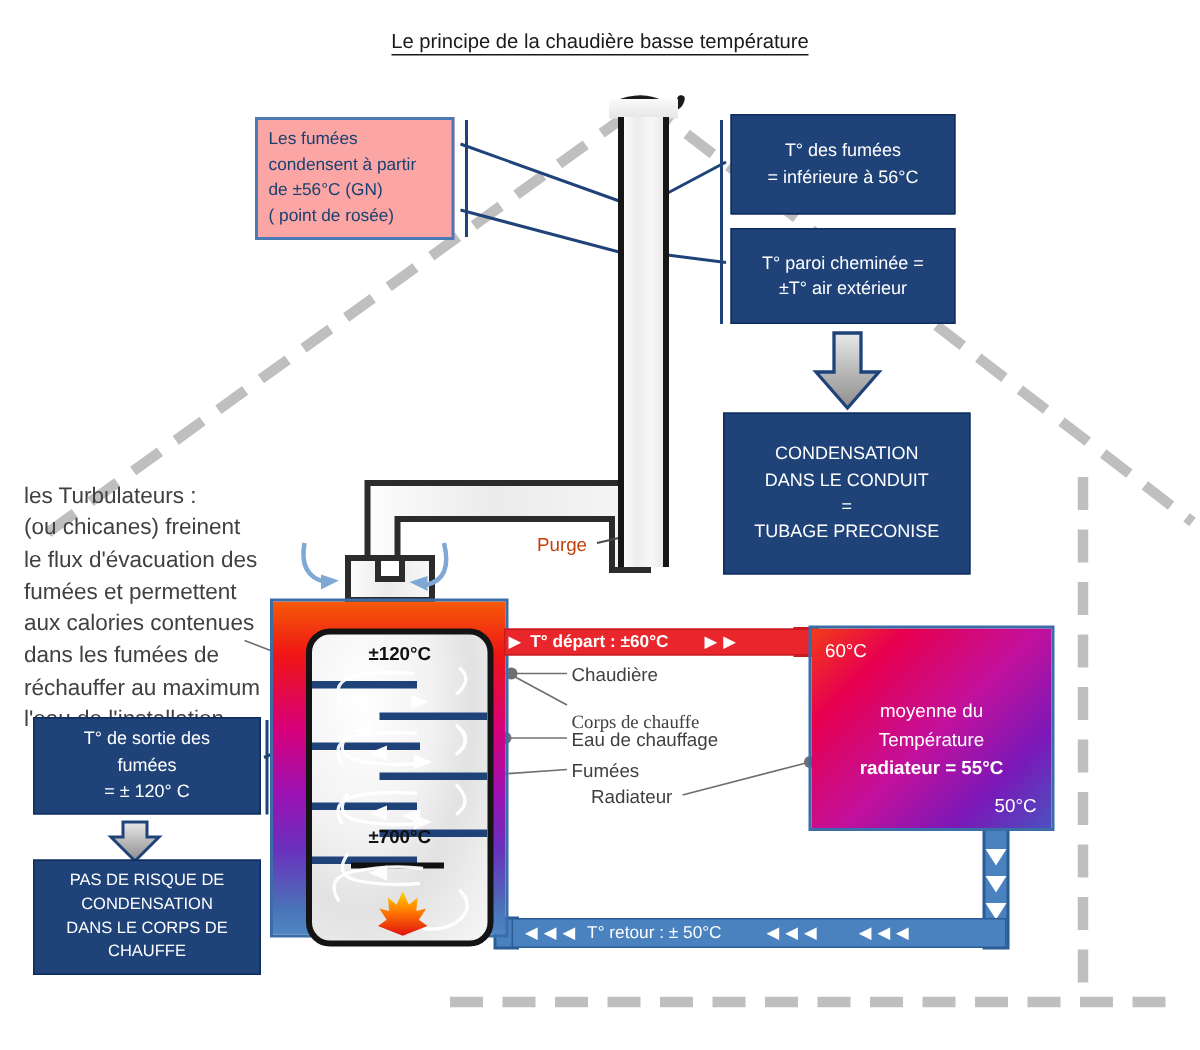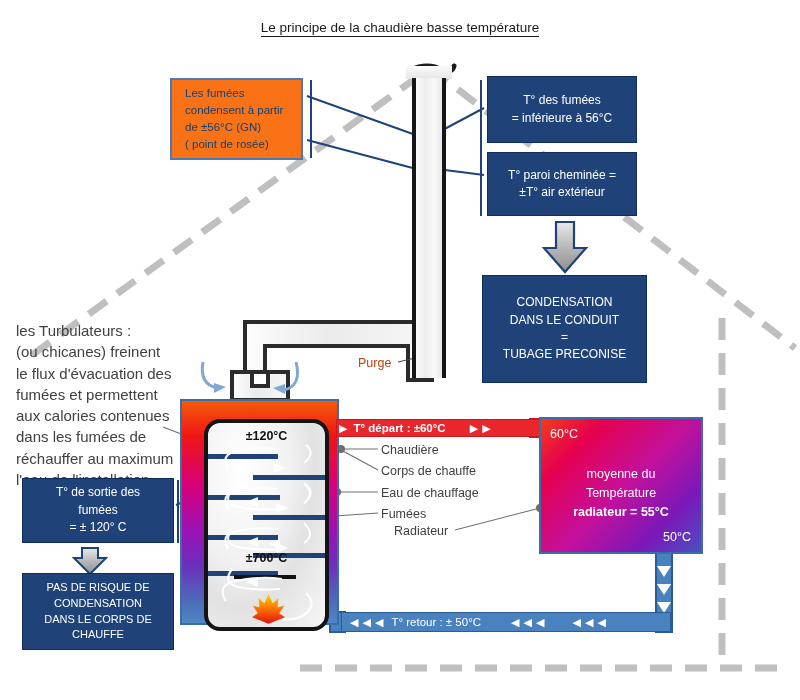--- a/index.html
+++ b/index.html
@@ -12,42 +12,42 @@
 
   
   .title{left:0;top:20px;width:800px;text-align:center;font-size:13.5px;
          color:#1a1a1a;}
   .title span{border-bottom:1px solid #1a1a1a;padding-bottom:1px;margin-top:16px;}
 
   
   .box-navy{background:#1f4379;border:1px solid #0f2d5c;color:#ffffff;
             display:flex;flex-direction:column;align-items:center;
             justify-content:center;text-align:center;line-height:1.45;}
-  .box-light{background:#f97316;border:2px solid #4a7ab5;color:#17406f;
+  .box-light{background:#fca5a5;border:2px solid #4a7ab5;color:#17406f;
              display:flex;flex-direction:column;justify-content:center;
-             text-align:left;line-height:1.5;padding-left:13px;}
+             text-align:left;line-height:1.5;padding-left:7px;}
 
   
   #box-fumees-condensent{left:170px;top:78px;width:133px;height:82px;font-size:11.5px;}
   
   #box-tfumees{left:487px;top:76px;width:150px;height:67px;font-size:12px;}
   #box-tparoi{left:487px;top:152px;width:150px;height:64px;font-size:12px;}
   #box-condensation{left:482px;top:275px;width:165px;height:108px;font-size:12px;}
   #box-tsortie{left:22px;top:478px;width:152px;height:65px;font-size:12px;}
   #box-pasrisque{left:22px;top:573px;width:152px;height:77px;font-size:11px;}
   #box-condensation .l3{letter-spacing:0;}
 
   
   .plain-text{color:#404040;line-height:1.42;white-space:pre-line;}
   #turbulateurs-text{left:16px;top:320px;width:200px;font-size:15px;}
 
   
   .callout{color:#3f3f3f;font-size:12.5px;white-space:nowrap;}
   #lbl-chaudiere{left:381px;top:443px;}
-  #lbl-corps{left:381px;top:464px;}
+  #lbl-corps{left:381px;top:474px;font-family:Liberation Serif, serif;}
   #lbl-eau{left:381px;top:486px;}
   #lbl-fumees{left:381px;top:507px;}
   #lbl-radiateur{left:394px;top:524px;}
   #lbl-purge{left:358px;top:356px;color:#c2410c;font-size:12.5px;}
 
   
   #bar-depart{left:336px;top:419px;width:207px;height:18px;background:#e8262c;
               border:1px solid #c41a20;color:#fff;font-size:11.5px;font-weight:bold;
               display:flex;align-items:center;}
   #bar-retour{left:341px;top:612px;width:330px;height:20px;background:#4a82c0;

